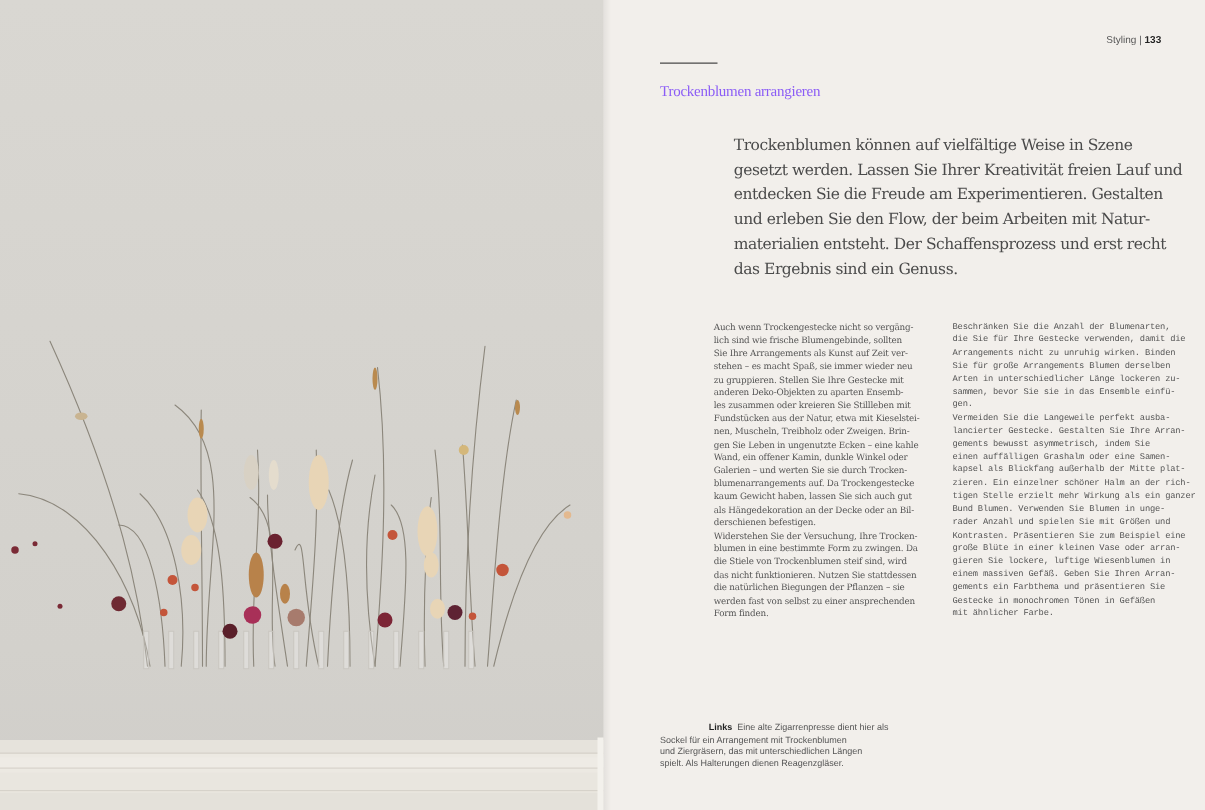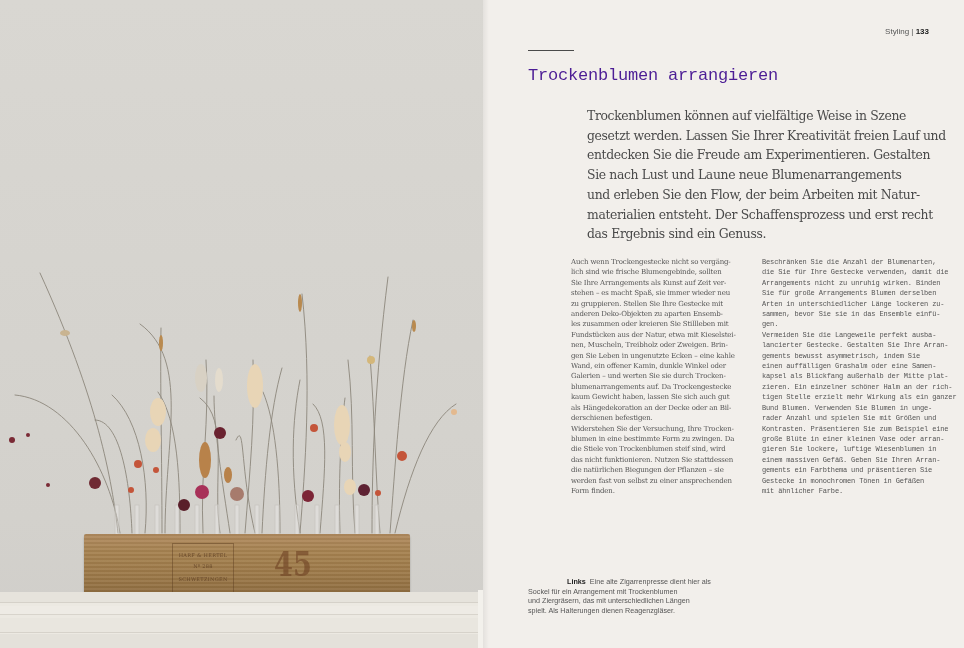--- a/index.html
+++ b/index.html
@@ -27,21 +27,21 @@
   .box .label-frame { position:absolute; left:88px; top:9px; width:60px; height:48px; border:1px solid rgba(90,60,30,0.45); }
   .box .label-line { position:absolute; width:100%; text-align:center; font-family:"DejaVu Serif", serif; color:rgba(85,55,30,0.75); font-size:5px; letter-spacing:0.3px; }
   .box .num { position:absolute; left:190px; top:10px; font-family:"DejaVu Serif", serif; font-size:34px; color:rgba(110,65,35,0.6); font-weight:bold; transform:scaleX(0.8); transform-origin:left; }
 
   svg.bouquet { position:absolute; left:0; top:260px; }
 
   
   .running-head { position:absolute; right:35px; top:27px; font-family:"Liberation Sans", sans-serif; font-size:8px; color:#555; }
   .running-head b { color:#222; font-weight:bold; }
   .rule { position:absolute; left:45px; top:50px; width:46px; height:1px; background:#4a4a4a; }
-  .title { position:absolute; left:45px; top:66px; font-family:Liberation Mono, monospace; font-size:17px; color:#4c1d95; letter-spacing:-0.2px; white-space:nowrap; }
+  .title { position:absolute; left:45px; top:66px; font-family:Liberation Serif, serif; font-size:12px; color:#8b5cf6; letter-spacing:-0.2px; white-space:nowrap; }
   .intro { position:absolute; left:104px; top:106px; width:345px; font-family:"DejaVu Serif", serif; font-size:12.4px; line-height:19.7px; color:#4a4a4a; letter-spacing:-0.35px; }
   .intro span { display:block; white-space:nowrap; }
   .col { position:absolute; top:257px; width:168px; font-family:"DejaVu Serif", serif; font-size:7px; line-height:10.4px; color:#555; letter-spacing:-0.15px; }
   .col span { display:block; white-space:nowrap; }
   .col-1 { left:88px; }
   .col-2 { left:279px;font-family:Liberation Mono, monospace; }
   .caption { position:absolute; left:45px; top:577px; width:200px; font-family:"Liberation Sans", sans-serif; font-size:7.2px; line-height:9.6px; color:#555; }
   .caption span { display:block; white-space:nowrap; }
   .caption b { color:#222;padding-left:39px; }
 </style>
@@ -136,28 +136,20 @@
         <circle cx="131" cy="490" r="3"></circle>
         <circle cx="378" cy="493" r="3"></circle>
         <circle cx="454" cy="412" r="3" fill="#e3b98f"></circle>
       </g>
       <g fill="#b8824a">
         <ellipse cx="205" cy="460" rx="6" ry="18"></ellipse>
         <ellipse cx="228" cy="475" rx="4" ry="8"></ellipse>
       </g>
     </svg>
 
-    <div class="box">
-      <div class="label-frame">
-        <div class="label-line" style="top:8px">HARF &amp; HERTEL</div>
-        <div class="label-line" style="top:19px">Nº 288</div>
-        <div class="label-line" style="top:32px">SCHWETZINGEN</div>
-      </div>
-      <div class="num">45</div>
-    </div>
 
     <div class="mantel">
       <div class="ledge1"></div>
         <div class="ledge2"></div>
         <div class="ledge3"></div>
         <div class="face"></div>
     </div>
     <div class="mantel-end"></div>
   </div>
 
@@ -168,21 +160,20 @@
       <b>133</b>
     </div>
 
     <div class="rule"></div>
     <h1 class="title" style="margin:0;font-weight:normal">Trockenblumen arrangieren</h1>
 
     <div class="intro">
       <span>Trockenblumen können auf vielfältige Weise in Szene</span>
       <span>gesetzt werden. Lassen Sie Ihrer Kreativität freien Lauf und</span>
       <span>entdecken Sie die Freude am Experimentieren. Gestalten</span>
-      <span>Sie nach Lust und Laune neue Blumenarrangements</span>
       <span>und erleben Sie den Flow, der beim Arbeiten mit Natur-</span>
       <span>materialien entsteht. Der Schaffensprozess und erst recht</span>
       <span>das Ergebnis sind ein Genuss.</span>
     </div>
 
     <div class="col col-1">
       <span>Auch wenn Trockengestecke nicht so vergäng-</span>
       <span>lich sind wie frische Blumengebinde, sollten</span>
       <span>Sie Ihre Arrangements als Kunst auf Zeit ver-</span>
       <span>stehen – es macht Spaß, sie immer wieder neu</span>

